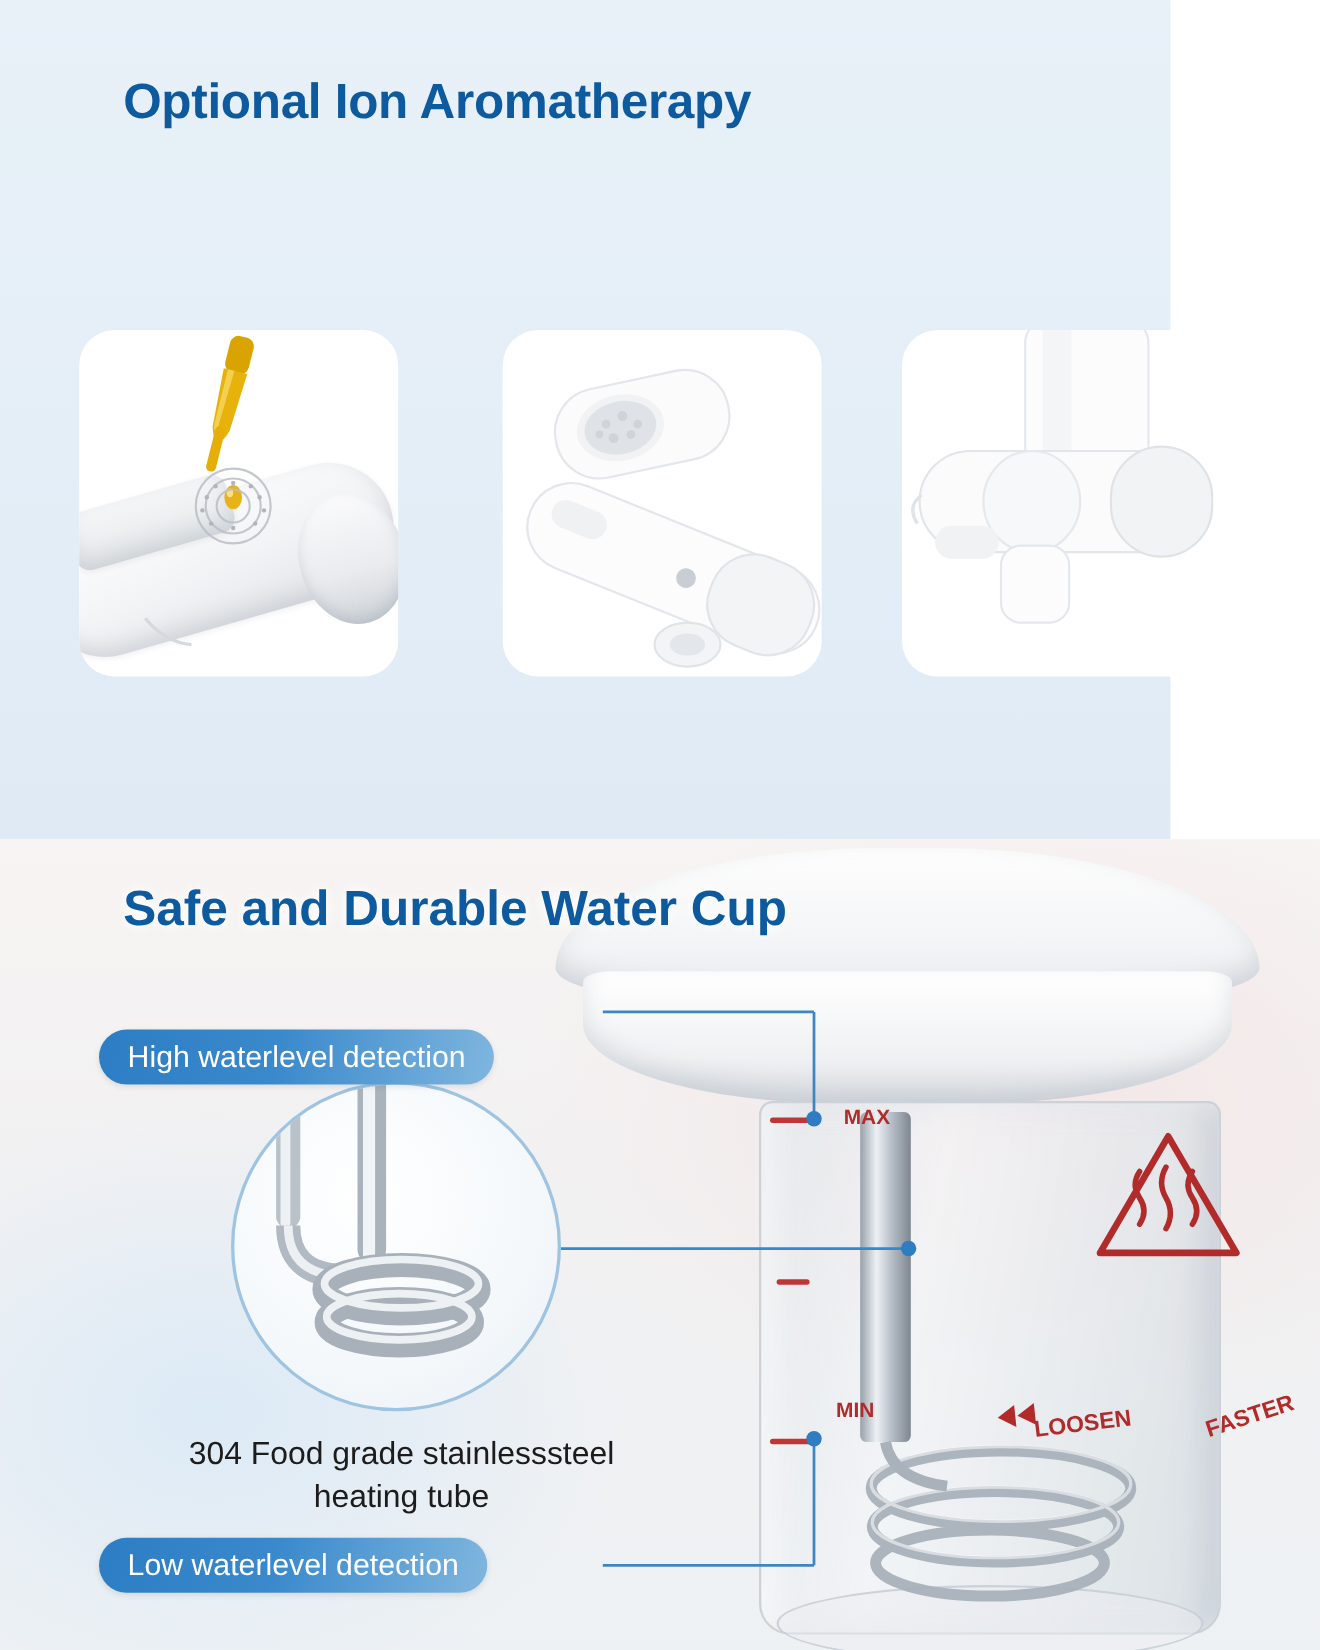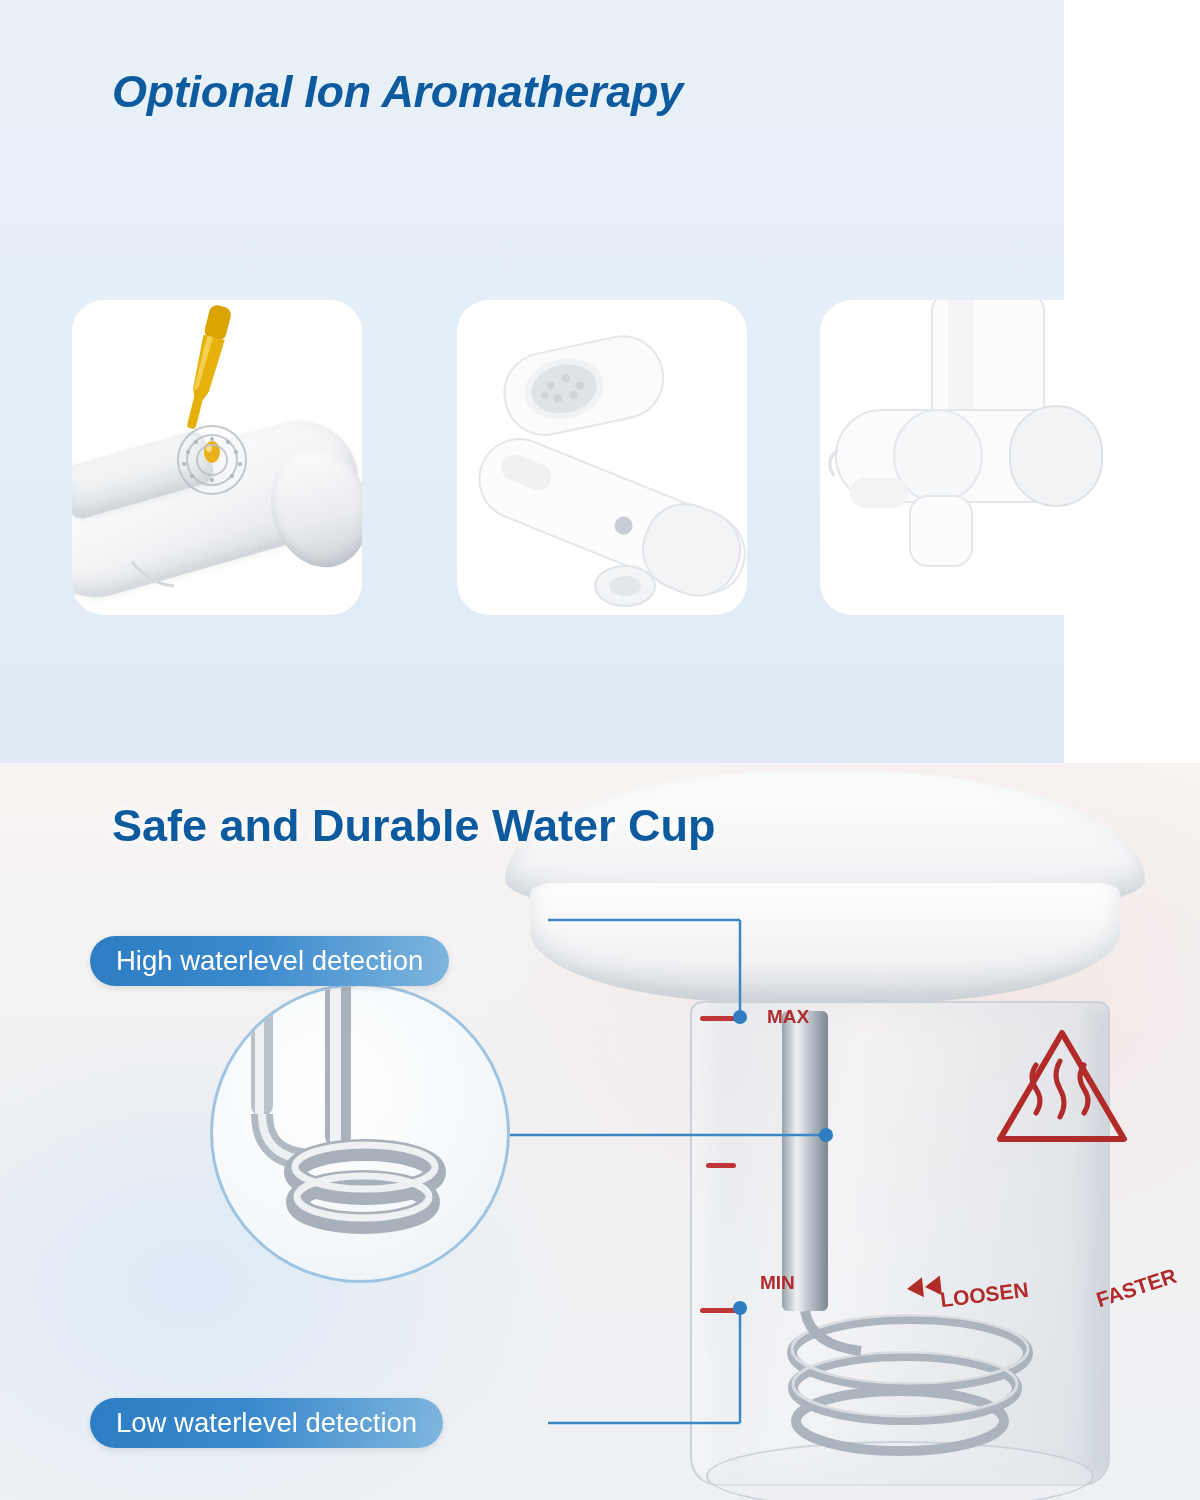--- a/index.html
+++ b/index.html
@@ -8,21 +8,20 @@
     font-family: "Liberation Sans", sans-serif;
     overflow: hidden;
     background: #ffffff;
   }
   .page { position: relative; width: 1200px; height: 1500px; overflow: hidden; }
 
   
   .sec1 {
     position: absolute; left: 0; top: 0; width: 1064px; height: 763px;
     background: linear-gradient(180deg, #e8f1f8 0%, #e4eef7 55%, #dfeaf5 100%);
-    font-style: italic;
   }
   .sec1 .title {
     position: absolute; left: 112px; top: 66px;
     font-size: 45px; font-weight: bold; color: #0d5a9e;
     letter-spacing: -0.3px;
   }
   .sec1 .subtitle {
     position: absolute; left: 114px; top: 160px; width: 980px;
     font-size: 27.5px; color: #2b2b2b; line-height: 1.32;
   }
@@ -322,20 +321,24 @@
           <ellipse cx="152" cy="186" rx="70" ry="22"></ellipse>
           <ellipse cx="150" cy="216" rx="66" ry="21"></ellipse>
         </g>
         <g fill="none" stroke="#eef1f4" stroke-width="7">
           <ellipse cx="152" cy="181" rx="70" ry="22"></ellipse>
           <ellipse cx="150" cy="211" rx="66" ry="21"></ellipse>
         </g>
       </svg>
     </div>
 
+    <div class="caption-steel">
+      <span>304 Food grade stainlesssteel</span><br>
+      <span>heating tube</span>
+    </div>
 
     <div class="pill high">
       <span>High waterlevel detection</span>
     </div>
     <div class="pill low">
       <span>Low waterlevel detection</span>
     </div>
 
   </section>
 

